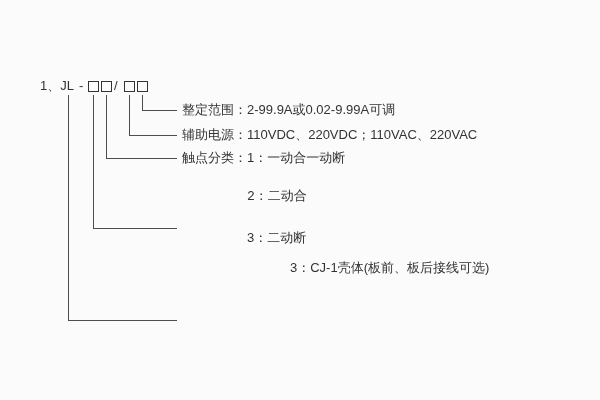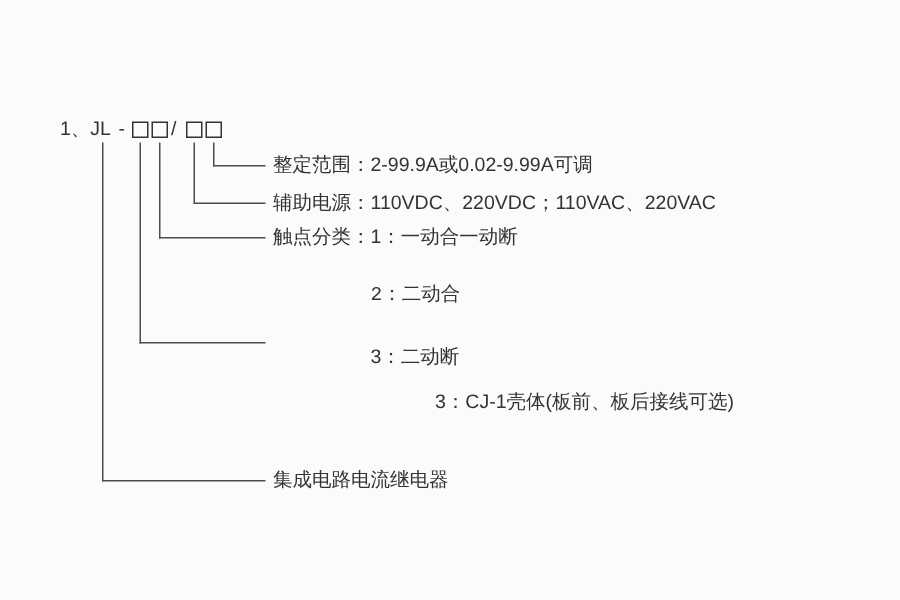--- a/index.html
+++ b/index.html
@@ -70,15 +70,14 @@
   <span class="txt" style="left:182px; top:102px;">整定范围：2-99.9A或0.02-9.99A可调</span>
 
   <span class="txt" style="left:182px; top:127px;">辅助电源：110VDC、220VDC；110VAC、220VAC</span>
 
   <span class="txt" style="left:182px; top:150px;text-align:right;">触点分类：1：一动合一动断</span>
   <span class="txt" style="left:247px; top:189px;font-family:Liberation Mono, monospace;">2：二动合</span>
   <span class="txt" style="left:247px; top:196px;margin-top:34px;">3：二动断</span>
 
   <span class="txt" style="left:247px; top:260px;margin-left:43px;">3：CJ-1壳体(板前、板后接线可选)</span>
 
-  <span class="txt" style="left:182px; top:312px;">集成电路电流继电器</span>
 
 </div>
 
 </body></html>

